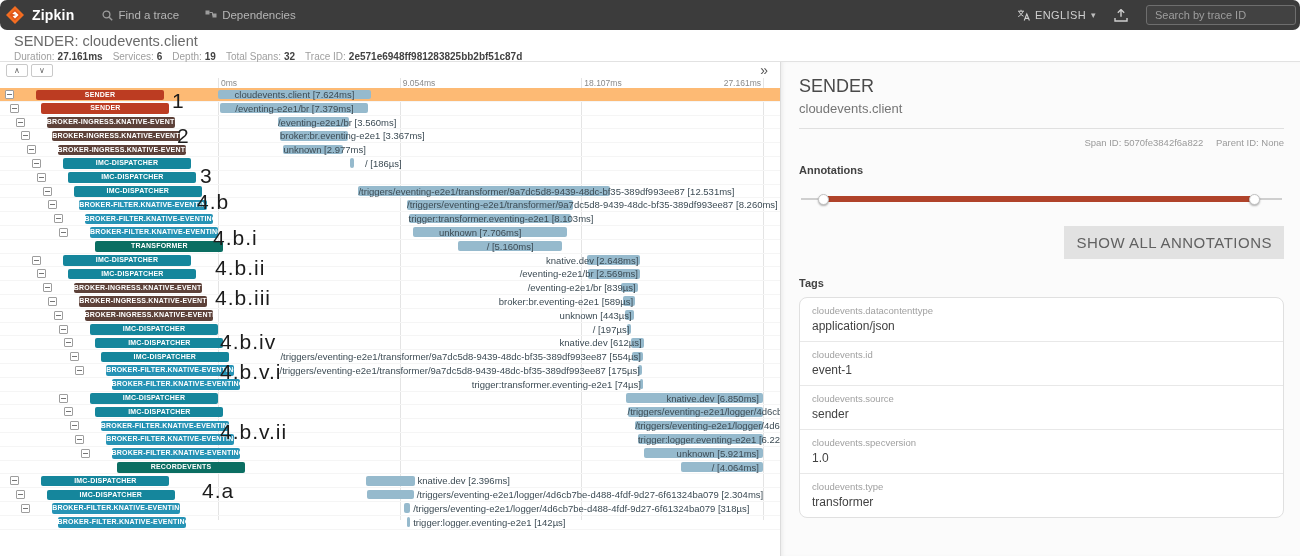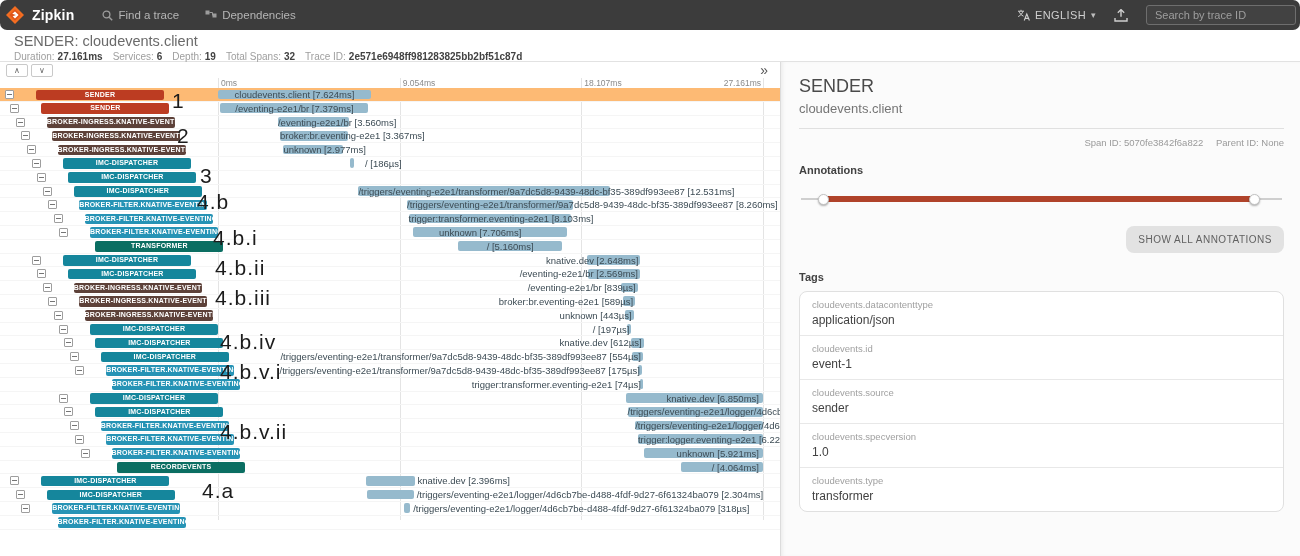--- a/index.html
+++ b/index.html
@@ -53,21 +53,21 @@
   .d-service { font-size:18px; color:#4a4a4a; font-weight:normal; margin-bottom:4px; }
   .d-span { font-size:13px; color:#757575; padding-bottom:12px; border-bottom:1px solid #e0e0e0; }
   .d-ids { text-align:right; font-size:9.5px; color:#9a9a9a; margin:8px 0 16px; }
   .d-ids span { margin-left:10px; }
   .d-h { font-size:11px; font-weight:bold; color:#424242; }
   .slider { position:relative; height:14px; margin:16px 2px 20px; }
   .slider .track { position:absolute; left:0; right:0; top:6px; height:2px; background:#cfcfcf; }
   .slider .range { position:absolute; top:4px; height:6px; background:#b0432a; border-radius:3px; }
   .slider .handle { position:absolute; top:1.5px; width:11px; height:11px; border-radius:50%; background:#fff; border:1px solid #c2c2c2; box-shadow:0 1px 2px rgba(0,0,0,.3); }
   .btn-row { text-align:right; margin:6px 0 18px; }
-  .show-all { background:#e2e2e2; border:none; border-radius:8px; color:#616161; font-size:10px; letter-spacing:.5px; padding:8px 12px; cursor:pointer; font-family:"Liberation Sans",sans-serif;text-align:right; }
+  .show-all { background:#e2e2e2; border:none; border-radius:0; color:#616161; font-size:15px; letter-spacing:.5px; padding:8px 12px; cursor:pointer; font-family:"Liberation Sans",sans-serif;text-align:right; }
   .tags-card { margin-top:8px; background:#fff; border:1px solid #e0e0e0; border-radius:8px; }
   .tag-row { padding:7px 12px 8px; border-top:1px solid #e8e8e8; }
   .tag-row:first-child { border-top:none; }
   .tag-name { font-size:9.5px; color:#a0a0a0; margin-bottom:3px; }
   .tag-value { font-size:12px; color:#424242; }
 </style>
 </head>
 <body>
 
 <div class="app">
@@ -450,20 +450,24 @@
               </div>
               <div class="row-timeline">
                 <div class="span-bar" style="left: 185.807px; width: 6.38084px; background: rgb(150, 186, 205);"></div>
                 <div class="span-label" style="left: 195.188px;">/triggers/eventing-e2e1/logger/4d6cb7be-d488-4fdf-9d27-6f61324ba079 [318µs]</div>
               </div>
             </div>
             <div class="trace-row">
               <div class="row-name">
                 <div class="svc-pill" style="left: 57.6px; background: rgb(38, 147, 181);">BROKER-FILTER.KNATIVE-EVENTING</div>
               </div>
+              <div class="row-timeline">
+                <div class="span-bar" style="left: 189.218px; width: 3px; background: rgb(150, 186, 205);"></div>
+                <div class="span-label" style="left: 195.218px;">trigger:logger.eventing-e2e1 [142µs]</div>
+              </div>
             </div>
           </div>
       <div class="wf-grid-line" style="left: 218px;"></div>
           <div class="wf-grid-line" style="left: 399.667px;"></div>
           <div class="wf-grid-line" style="left: 581.333px;"></div>
           <div class="wf-grid-line" style="left: 763px;"></div>
         </div>
       <div id="wf-overlay">
           <div class="ann-num" style="left: 172px; top: 27px;">1</div>
           <div class="ann-num" style="left: 177px; top: 62px;">2</div>

